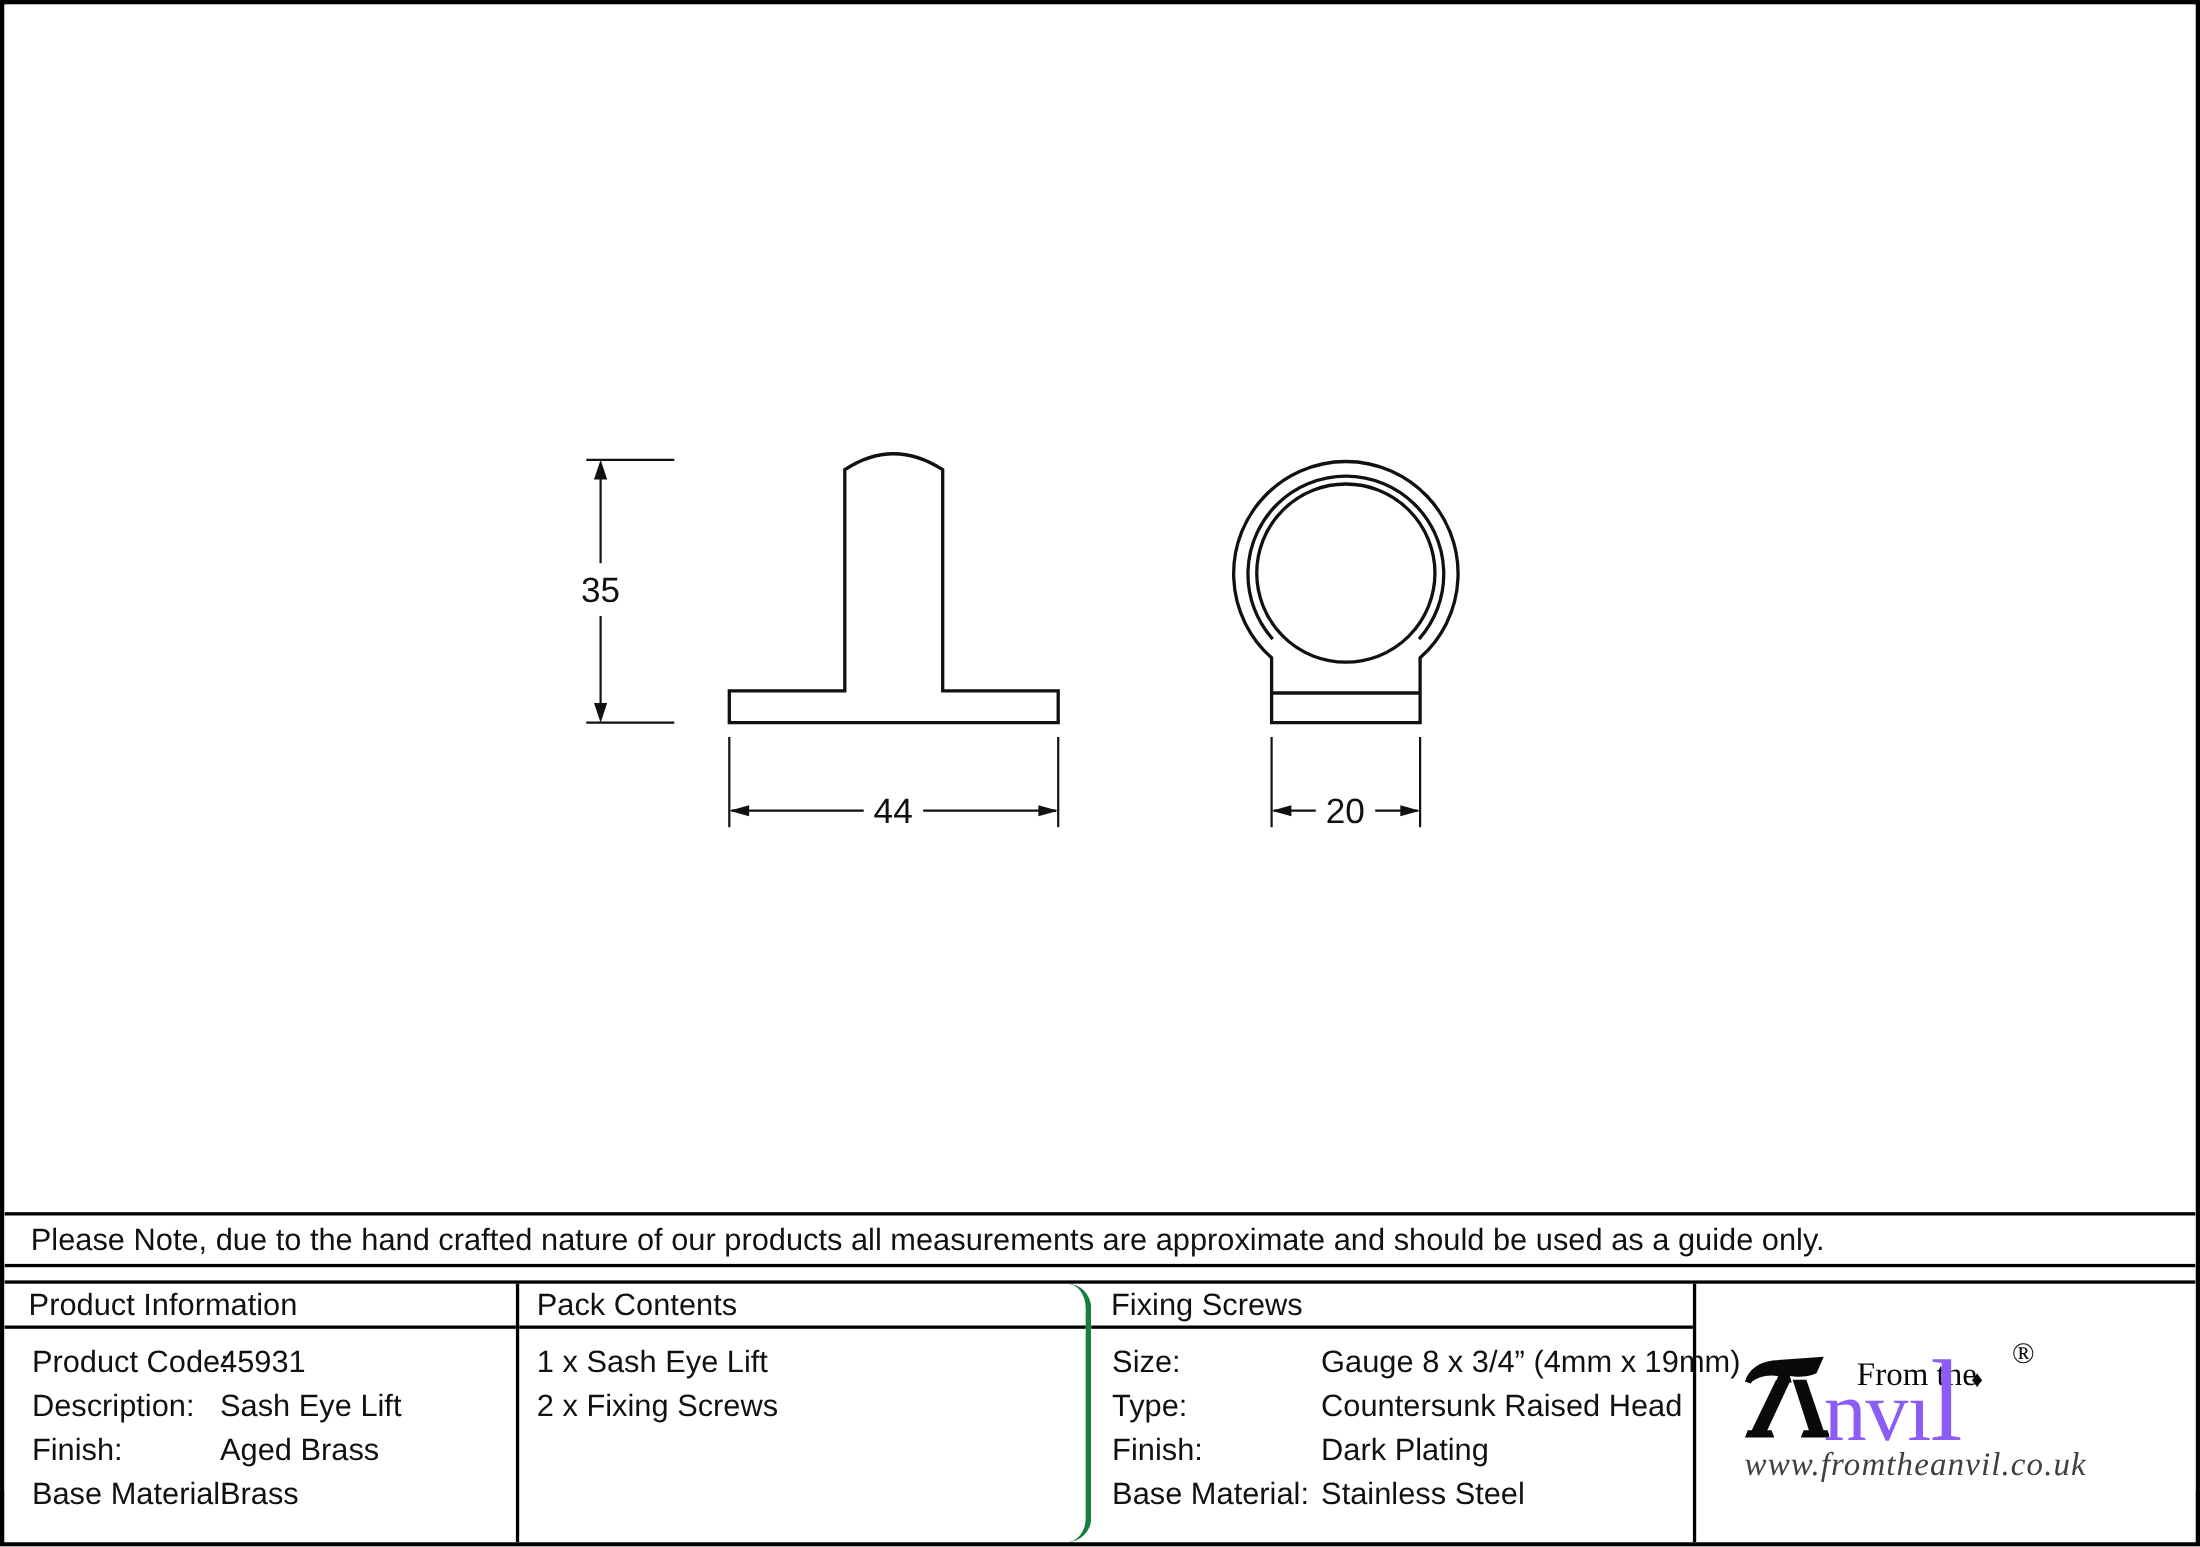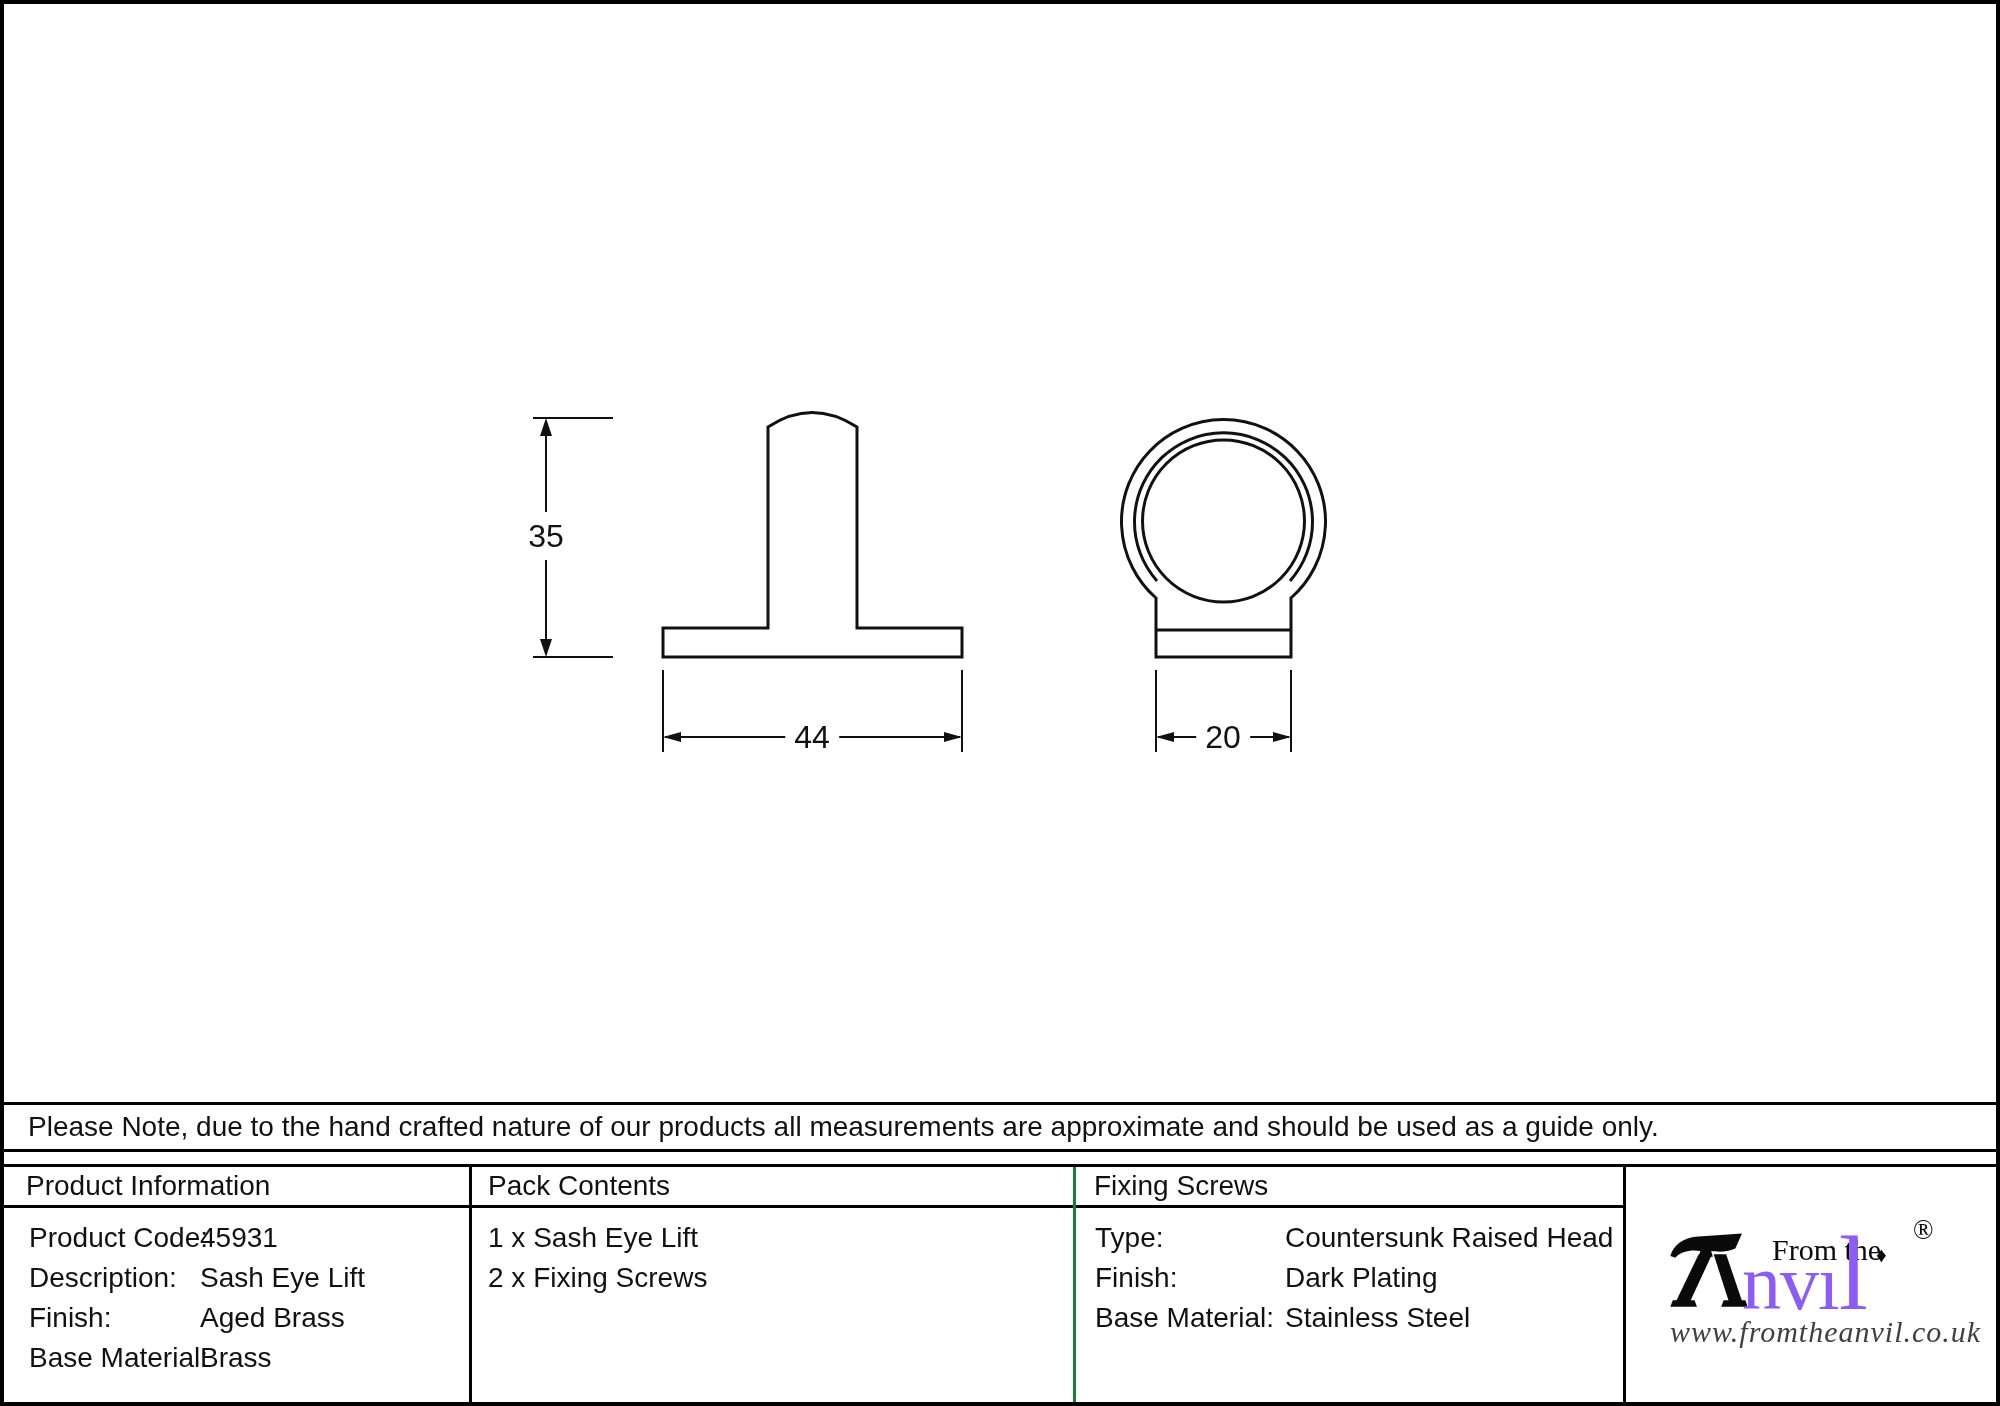--- a/index.html
+++ b/index.html
@@ -44,21 +44,21 @@
   }
   
   .spec-table {
     position:absolute; left:0; right:0; top:1160px; bottom:0;
     border-top:3px solid #000;
     display:flex;
     background:#fff;
   }
   .col { height:100%; }
   .col-1 { width:468px; border-right:3px solid #000; }
-  .col-2 { width:604px; border-right:3px solid #15803d; }
+  .col-2 { width:520px; border-right:5px solid #15803d;border-radius:22px; }
   .col-3 { width:550px; border-right:3px solid #000; }
   .col-4 { flex:1; position:relative; }
   .cell-header {
     height:41px;
     border-bottom:3px solid #000;
     display:flex; align-items:center;
     font-size:28px;
   }
   .col-1 .cell-header { padding-left:22px; }
   .col-2 .cell-header { padding-left:16px; }
@@ -180,20 +180,23 @@
       <div class="cell-header">Pack Contents</div>
       <div class="cell-body">
         <div class="pack-item">1 x Sash Eye Lift</div>
         <div class="pack-item">2 x Fixing Screws</div>
       </div>
     </div>
 
     <div class="col col-3">
       <div class="cell-header">Fixing Screws</div>
       <div class="cell-body">
+        <div class="kv-row">
+          <span class="kv-label">Size:</span><span class="kv-value">Gauge 8 x 3/4” (4mm x 19mm)</span>
+        </div>
         <div class="kv-row">
           <span class="kv-label">Type:</span><span class="kv-value">Countersunk Raised Head</span>
         </div>
         <div class="kv-row">
           <span class="kv-label">Finish:</span><span class="kv-value">Dark Plating</span>
         </div>
         <div class="kv-row">
           <span class="kv-label">Base Material:</span><span class="kv-value">Stainless Steel</span>
         </div>
       </div>

